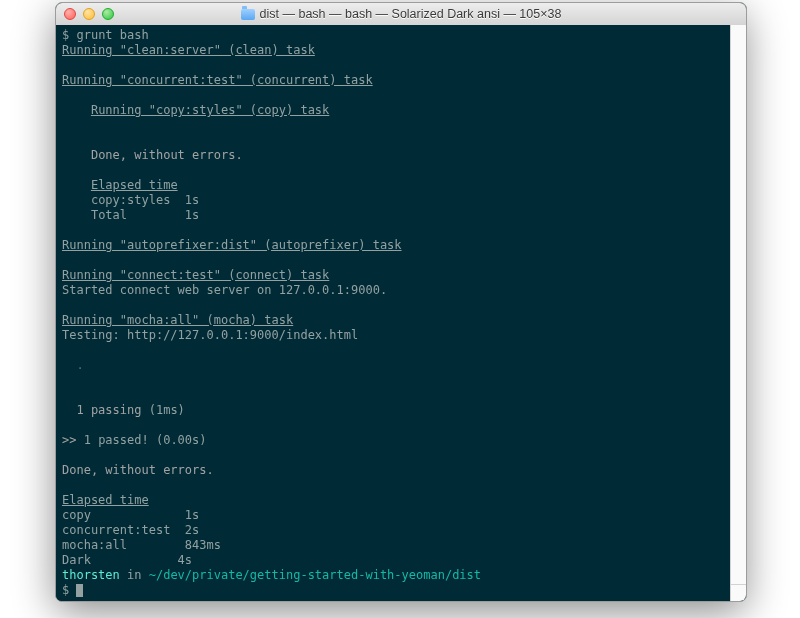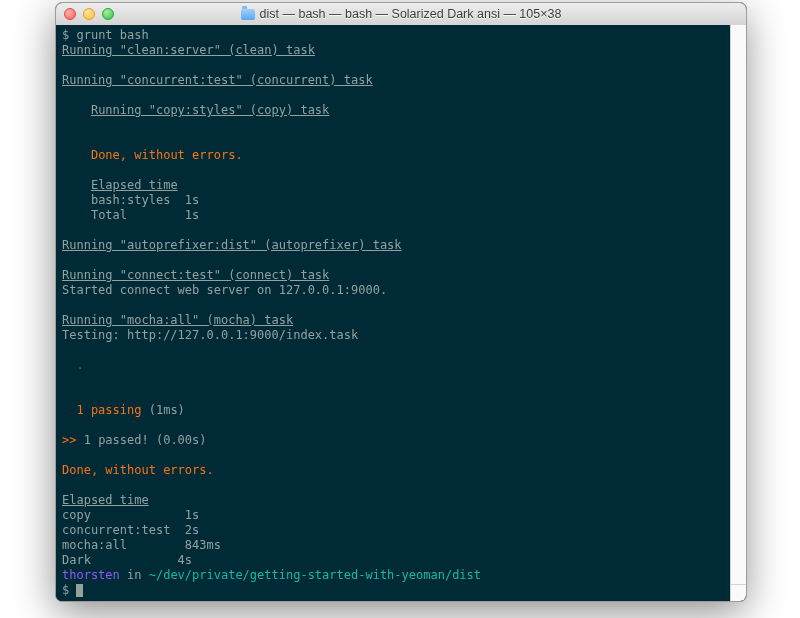--- a/index.html
+++ b/index.html
@@ -11,23 +11,23 @@
   .tl.c{background:radial-gradient(circle at 35% 30%,#ffb1ad,#ff5f57);border:1px solid #e2463f;box-sizing:border-box}
   .tl.m{background:radial-gradient(circle at 35% 30%,#ffe3a6,#ffbd2e);border:1px solid #dfa123;box-sizing:border-box}
   .tl.z{background:radial-gradient(circle at 35% 30%,#b1e8a4,#28c940);border:1px solid #1dad2c;box-sizing:border-box}
   .title{position:absolute;left:0;right:0;text-align:right;font-size:12.5px;color:#3a3a3a;text-shadow:0 1px 0 #fff;pointer-events:none;display:flex;justify-content:center;align-items:center;gap:5px}
   .folder-icon{width:14px;height:11px;display:inline-block;background:linear-gradient(#9fd0ff,#5aa6f2);border-radius:2px;position:relative}
   .folder-icon::before{content:'';position:absolute;top:-3px;left:1px;width:5px;height:3px;background:#82bdf8;border-radius:1px 1px 0 0}
   .term{position:absolute;top:22px;left:0;right:0;bottom:0;background:#002b36;font-family:Menlo,Consolas,monospace;font-size:12px;line-height:15px;color:#839496;padding:3px 6px;white-space:pre;overflow:hidden}
   .scrollbar{position:absolute;right:0;top:22px;bottom:16px;width:15px;background:#fafafa;border-left:1px solid #d2d2d2}
   .corner{position:absolute;right:0;bottom:0;width:15px;height:16px;background:#fafafa;border-left:1px solid #d2d2d2;border-top:1px solid #d2d2d2}
   .u{text-decoration:underline}
-  .g{color:#f97316}
+  .g{color:#a3a3a3}
   .yl{color:#14b8a6}
-  .rd{color:#8b5cf6}
+  .rd{color:#5eead4}
   .wh{color:#93a1a1}
   .dim{color:#586e75}
   .cursor{display:inline-block;width:7px;height:13px;background:#93a1a1;vertical-align:text-bottom}
 </style>
 </head>
 <body>
 
 <div class="shadow"></div>
 <div class="win">
   <div class="titlebar">
@@ -46,30 +46,30 @@
 <span class="u wh">Running "clean:server" (clean) task</span>
 <span></span>
 <span class="u wh">Running "concurrent:test" (concurrent) task</span>
 <span></span>
 <span>    </span><span class="u wh">Running "copy:styles" (copy) task</span>
 <span></span>
 <span></span>
 <span>    </span><span class="g">Done, without errors.</span>
 <span></span>
 <span>    </span><span class="u wh">Elapsed time</span>
-<span>    </span><span class="wh">bash:styles  1s</span>
+<span>    </span><span class="wh">copy:styles  1s</span>
 <span>    </span><span class="wh">Total        1s</span>
 <span></span>
 <span class="u wh">Running "autoprefixer:dist" (autoprefixer) task</span>
 <span></span>
 <span class="u wh">Running "connect:test" (connect) task</span>
 <span class="wh">Started connect web server on 127.0.0.1:9000.</span>
 <span></span>
 <span class="u wh">Running "mocha:all" (mocha) task</span>
-<span class="wh">Testing: http://127.0.0.1:9000/index.task</span>
+<span class="wh">Testing: http://127.0.0.1:9000/index.html</span>
 <span></span>
 <span class="dim">  .</span>
 <span></span>
 <span></span>
 <span class="g">  1 passing</span><span class="wh"> (1ms)</span>
 <span></span>
 <span class="g">&gt;&gt; </span><span class="wh">1 passed! (0.00s)</span>
 <span></span>
 <span class="g">Done, without errors.</span>
 <span></span>

